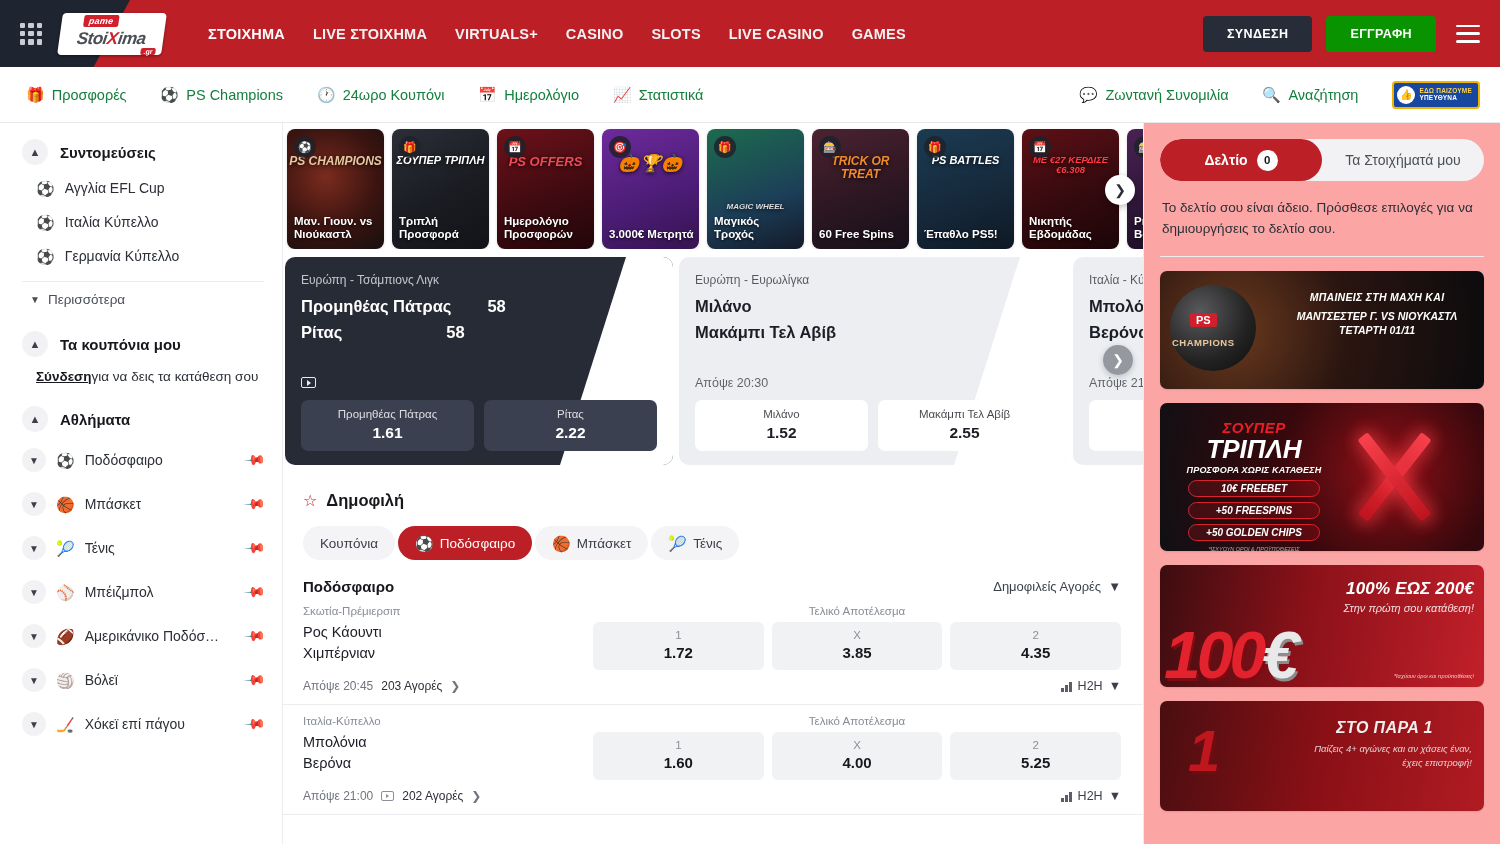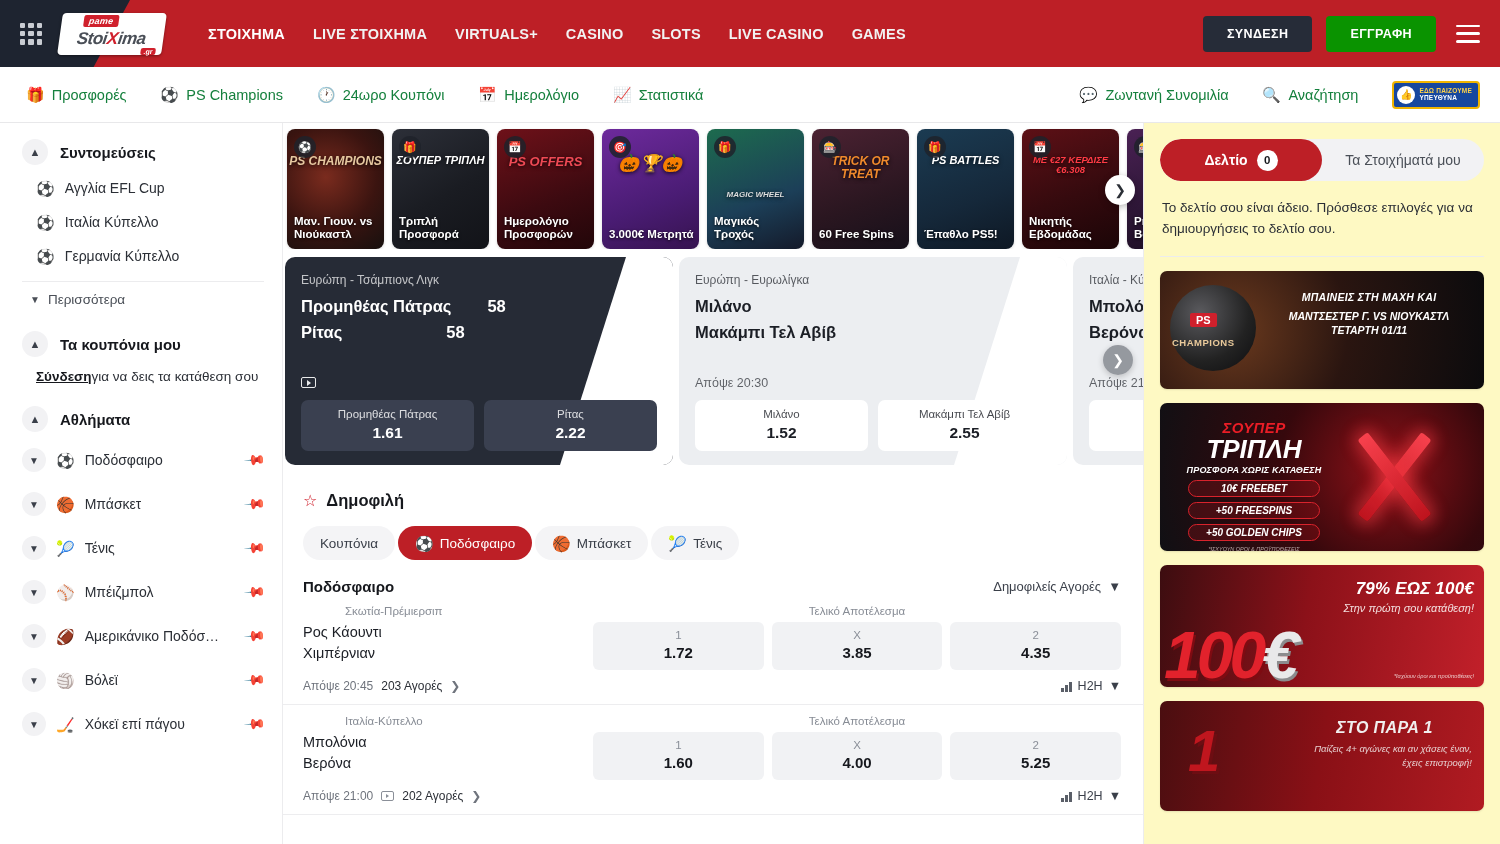--- a/index.html
+++ b/index.html
@@ -268,21 +268,21 @@
   .sec-head {
     display: flex; align-items: center;
     padding: 18px 22px 0 20px;
   }
   .sec-head .sname { font-size: 15px; font-weight: bold; color: #16181d; }
   .sec-head .markets { margin-left: auto; font-size: 13px; color: #3a3f49; display: flex; align-items: flex-start; gap: 7px; cursor: pointer; }
 
   .evt { padding: 10px 22px 0 20px; border-bottom: 1px solid #ededef; }
   .evt-top { display: flex; align-items: flex-start; }
   .evt-left { width: 290px; flex: 0 0 290px; }
-  .evt-league { font-size: 11.5px; color: #878c95; margin-bottom: 5px; margin-left: 42px; }
+  .evt-league { font-size: 11.5px; color: #878c95; margin-bottom: 5px; }
   .evt-team { font-size: 14.5px; color: #1b1e25; line-height: 1.42; }
   .evt-mkt { flex: 1 1 auto; }
   .evt-mkt-title { text-align: center; font-size: 11.5px; color: #878c95; margin-bottom: 5px; }
   .evt-odds { display: flex; gap: 8px; }
   .ob {
     flex: 1 1 0; background: #f1f2f4; border-radius: 6px;
     padding: 7px 0 9px; text-align: center; cursor: pointer;
   }
   .ob .l { display: block; font-size: 11.5px; color: #8a8f98; margin-bottom: 3px; }
   .ob .v { display: block; font-size: 15px; font-weight: bold; color: #16181d; }
@@ -292,21 +292,21 @@
   .evt-meta .tvbox { width: 13px; height: 10px; border: 1.2px solid #8a8f98; border-radius: 2px; display:inline-flex; align-items:center; justify-content:center; }
   .evt-meta .tvbox::before { content:""; border-left: 3.5px solid #8a8f98; border-top: 2.5px solid transparent; border-bottom: 2.5px solid transparent; }
   .evt-h2h { margin-left: auto; display: flex; align-items: center; gap: 6px; font-size: 12.5px; color: #3a3f49; cursor: pointer; }
   .bars { display: inline-flex; align-items: flex-end; gap: 1.5px; height: 11px; }
   .bars i { width: 2.5px; background: #5a5f68; display: block; }
   .bars i:nth-child(1){height:4px} .bars i:nth-child(2){height:7px} .bars i:nth-child(3){height:10px}
 
   
   .rightbar {
     width: 357px; flex: 0 0 357px;
-    background: #fef9c3; border-left: 1px solid #ececee;
+    background: #fca5a5; border-left: 1px solid #ececee;
     padding: 16px 16px 0 16px; overflow: hidden;
   }
   .slip-tabs {
     display: flex; background: #f2f2f4; border-radius: 22px; height: 42px;
     overflow: hidden; margin-bottom: 16px;
   }
   .slip-tab {
     flex: 1 1 0; display: flex; align-items: center; justify-content: center; gap: 9px;
     font-size: 14px; color: #4a4f57; cursor: pointer;
   }
@@ -320,21 +320,21 @@
   .banner {
     width: 100%; border-radius: 7px; overflow: hidden;
     margin-top: 14px; position: relative; cursor: pointer;
     box-shadow: 0 1px 2px rgba(0,0,0,.1);
   }
   .bn1 { height: 118px; background: radial-gradient(circle at 22% 50%, #6b3a1e 0%, #2a1510 45%, #0c0b0d 100%); }
   .bn2 { height: 148px; background: radial-gradient(circle at 70% 45%, #8e1118 0%, #36080c 45%, #101014 100%); }
   .bn3 { height: 122px; background: linear-gradient(100deg, #3c0d10 0%, #8c1119 45%, #c2202a 100%); }
   .bn4 { height: 110px; background: linear-gradient(100deg, #4a0e10 0%, #8a1016 50%, #b11b22 100%); }
   .bn-text { position: absolute; z-index: 3; }
-  .bn1 .bn-text { right: 20px; top: 20px; text-align: center; width: 190px; }
+  .bn1 .bn-text { right: 12px; top: 20px; text-align: center; width: 190px; }
   .bn1 .l1 { font-size: 10.5px; font-style: italic; font-weight: bold; color: #fff; letter-spacing: .3px; }
   .bn1 .l2 { font-size: 17px; font-style: italic; font-weight: bold; color: #f2c94c; letter-spacing: .2px; margin-top: 3px; }
   .bn1 .l3 { font-size: 10.5px; font-style: italic; font-weight: bold; color: #fff; margin-top: 7px; }
   .bn1 .l4 { font-size: 10.5px; font-style: italic; font-weight: bold; color: #fff; margin-top: 2px; }
   .bn1 .ps-ball {
     position: absolute; left: 10px; top: 14px; z-index: 2;
     width: 86px; height: 86px; border-radius: 50%;
     background: radial-gradient(circle at 35% 32%, #5a5a5e 0%, #222 60%, #0c0c0e 100%);
   }
   .bn1 .ps-tag {
@@ -589,21 +589,21 @@
           </div>
           <div class="promo-card pc-4">
             <div class="art"></div>
             <span class="badge">🎯</span>
             <div class="artlabel" style="font-size:17px">🎃🏆🎃</div>
             <div class="ptitle">3.000€ Μετρητά</div>
           </div>
           <div class="promo-card pc-5">
             <div class="art"></div>
             <span class="badge">🎁</span>
-            <div class="artlabel" style="color:#dcdcdc;font-size:8px;top:62px">MAGIC WHEEL</div>
+            <div class="artlabel" style="color:#dcdcdc;font-size:8px;top:74px">MAGIC WHEEL</div>
             <div class="ptitle">Μαγικός Τροχός</div>
           </div>
           <div class="promo-card pc-6">
             <div class="art"></div>
             <span class="badge">🎰</span>
             <div class="artlabel" style="color:#f08a2c;font-size:12px">TRICK OR TREAT</div>
             <div class="ptitle">60 Free Spins</div>
           </div>
           <div class="promo-card pc-7">
             <div class="art"></div>
@@ -851,21 +851,21 @@
           <div class="pill">10€ FREEBET</div>
           <div class="pill">+50 FREESPINS</div>
           <div class="pill">+50 GOLDEN CHIPS</div>
           <div class="fine">*ΙΣΧΥΟΥΝ ΟΡΟΙ &amp; ΠΡΟΫΠΟΘΕΣΕΙΣ</div>
         </div>
       </div>
 
       <div class="banner bn3">
         <div class="big"><span>100</span><em>€</em></div>
         <div class="bn-text">
-          <div class="l1">79% ΕΩΣ 100€</div>
+          <div class="l1">100% ΕΩΣ 200€</div>
           <div class="l2">Στην πρώτη σου κατάθεση!</div>
         </div>
         <div class="fine">*Ισχύουν όροι και προϋποθέσεις!</div>
       </div>
 
       <div class="banner bn4">
         <div class="one">1</div>
         <div class="bn-text">
           <div class="l1">ΣΤΟ ΠΑΡΑ 1</div>
           <div class="l2">Παίζεις 4+ αγώνες και αν χάσεις έναν, έχεις επιστροφή!</div>

